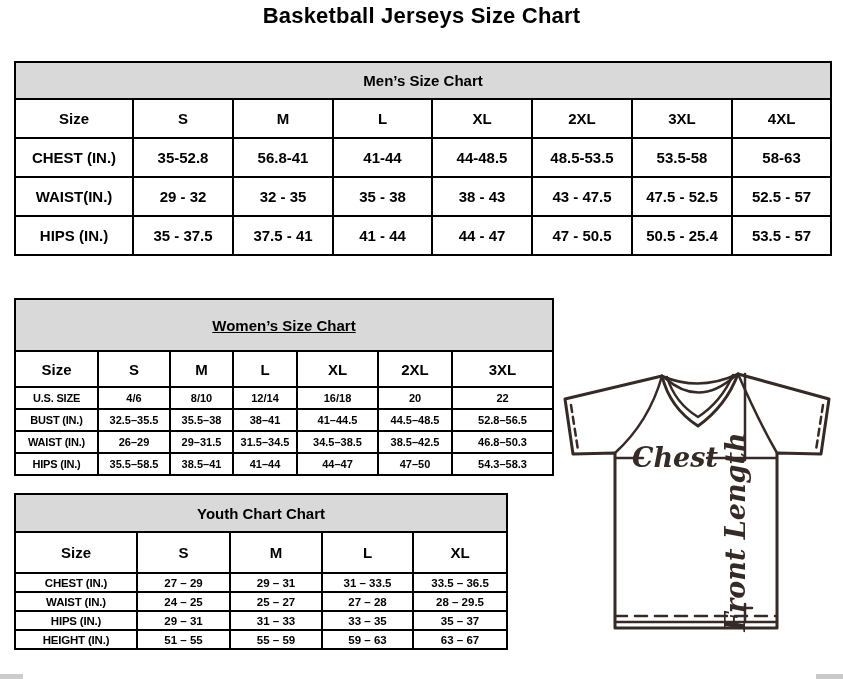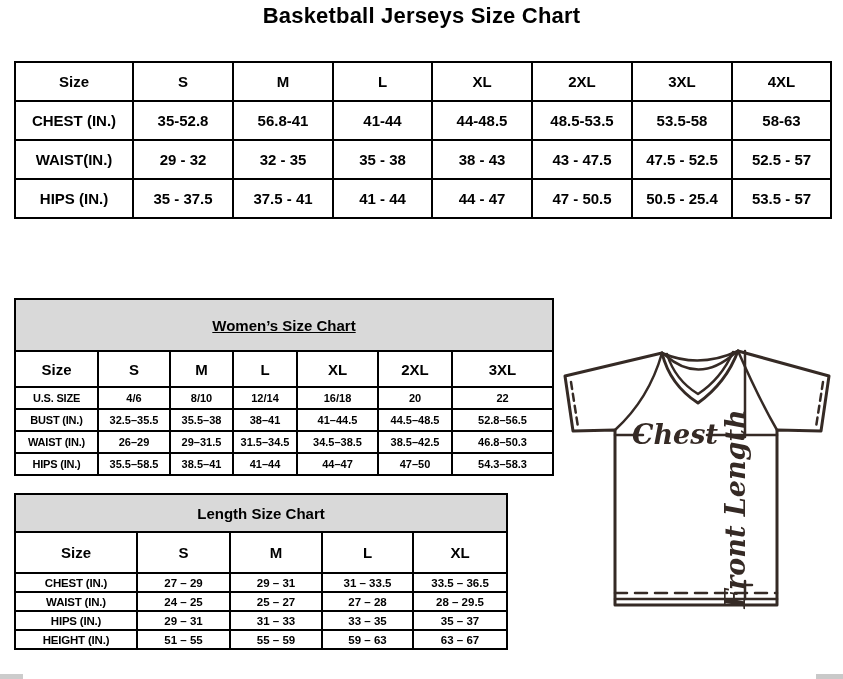--- a/index.html
+++ b/index.html
@@ -48,21 +48,21 @@
   #women-table .col-head td { height: 36px; font-size: 15px; }
   #women-table .data-row td { height: 22px; font-size: 11px; }
   #women-table .row-label { font-size: 10.5px; letter-spacing: -0.2px; }
   
   #youth-table { left: 14px; top: 493px; width: 492px; }
   #youth-table .tbl-header th { height: 38px; }
   #youth-table .col-head td { height: 41px; font-size: 15px; }
   #youth-table .data-row td { height: 19px; font-size: 11.5px; }
   #youth-table .row-label { font-size: 11px; letter-spacing: -0.2px; }
   
-  .jersey-wrap { position: absolute; left: 556px; top: 339px; width: 286px; height: 286px; }
+  .jersey-wrap { position: absolute; left: 556px; top: 362px; width: 286px; height: 286px; }
   .jersey-text {
     font-family: "DejaVu Serif", "Liberation Serif", serif;
     font-style: italic;
     font-weight: 700;
     fill: #352a25;
   }
   
   .scroll-frag { position: absolute; height: 5px; background: #cccccc; }
   .scroll-frag.left  { left: 0; top: 674px; width: 23px; }
   .scroll-frag.right { left: 816px; top: 674px; width: 27px; background: #c9c9c9; }
@@ -77,20 +77,23 @@
     <col style="width:118px">
       <col style="width:100px">
       <col style="width:100px">
       <col style="width:99px">
     <col style="width:100px">
       <col style="width:100px">
       <col style="width:100px">
       <col style="width:99px">
   </colgroup>
   <tbody>
+      <tr class="tbl-header">
+    <th colspan="8">Men’s Size Chart</th>
+  </tr>
   <tr class="col-head">
     <td>Size</td>
     <td>S</td>
     <td>M</td>
     <td>L</td>
     <td>XL</td>
     <td>2XL</td>
     <td>3XL</td>
     <td>4XL</td>
   </tr>
@@ -192,21 +195,21 @@
 <table id="youth-table">
   <colgroup>
     <col style="width:122px">
       <col style="width:93px">
       <col style="width:92px">
       <col style="width:91px">
       <col style="width:94px">
   </colgroup>
   <tbody>
       <tr class="tbl-header">
-    <th colspan="5">Length Size Chart</th>
+    <th colspan="5">Youth Chart Chart</th>
   </tr>
   <tr class="col-head">
     <td>Size</td>
     <td>S</td>
     <td>M</td>
     <td>L</td>
     <td>XL</td>
   </tr>
   <tr class="data-row">
     <td class="row-label">CHEST (IN.)</td>

